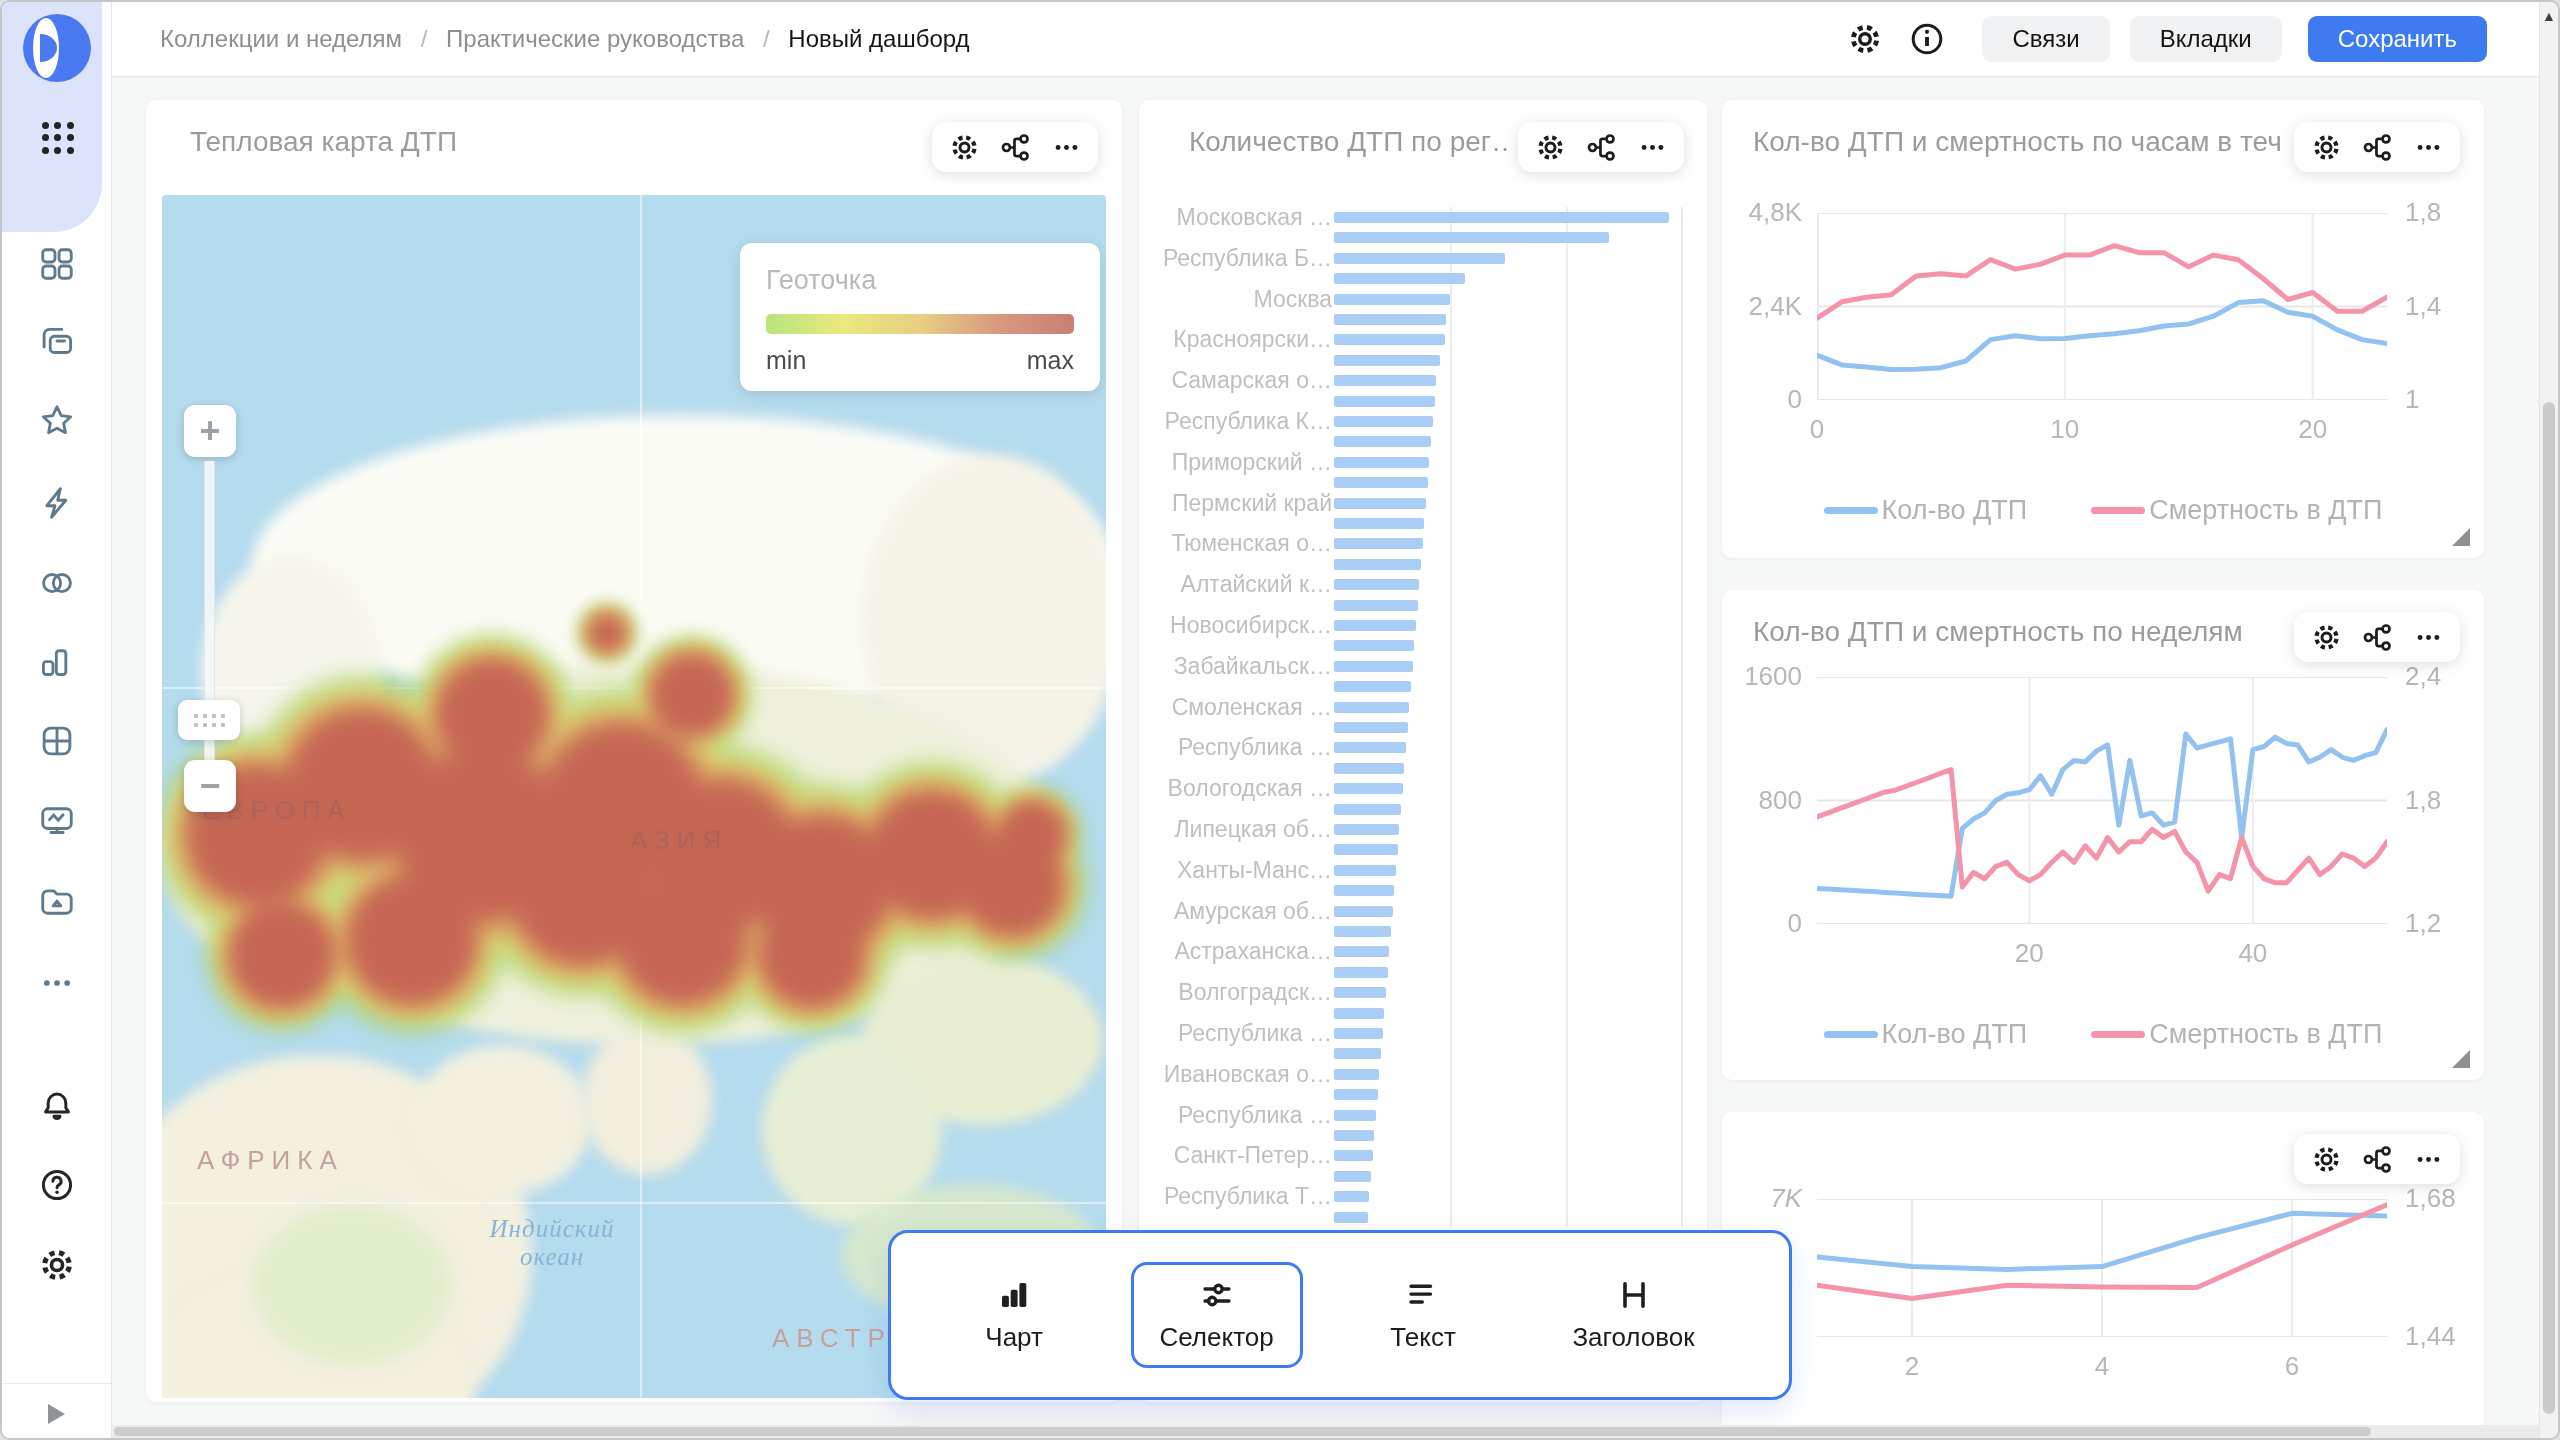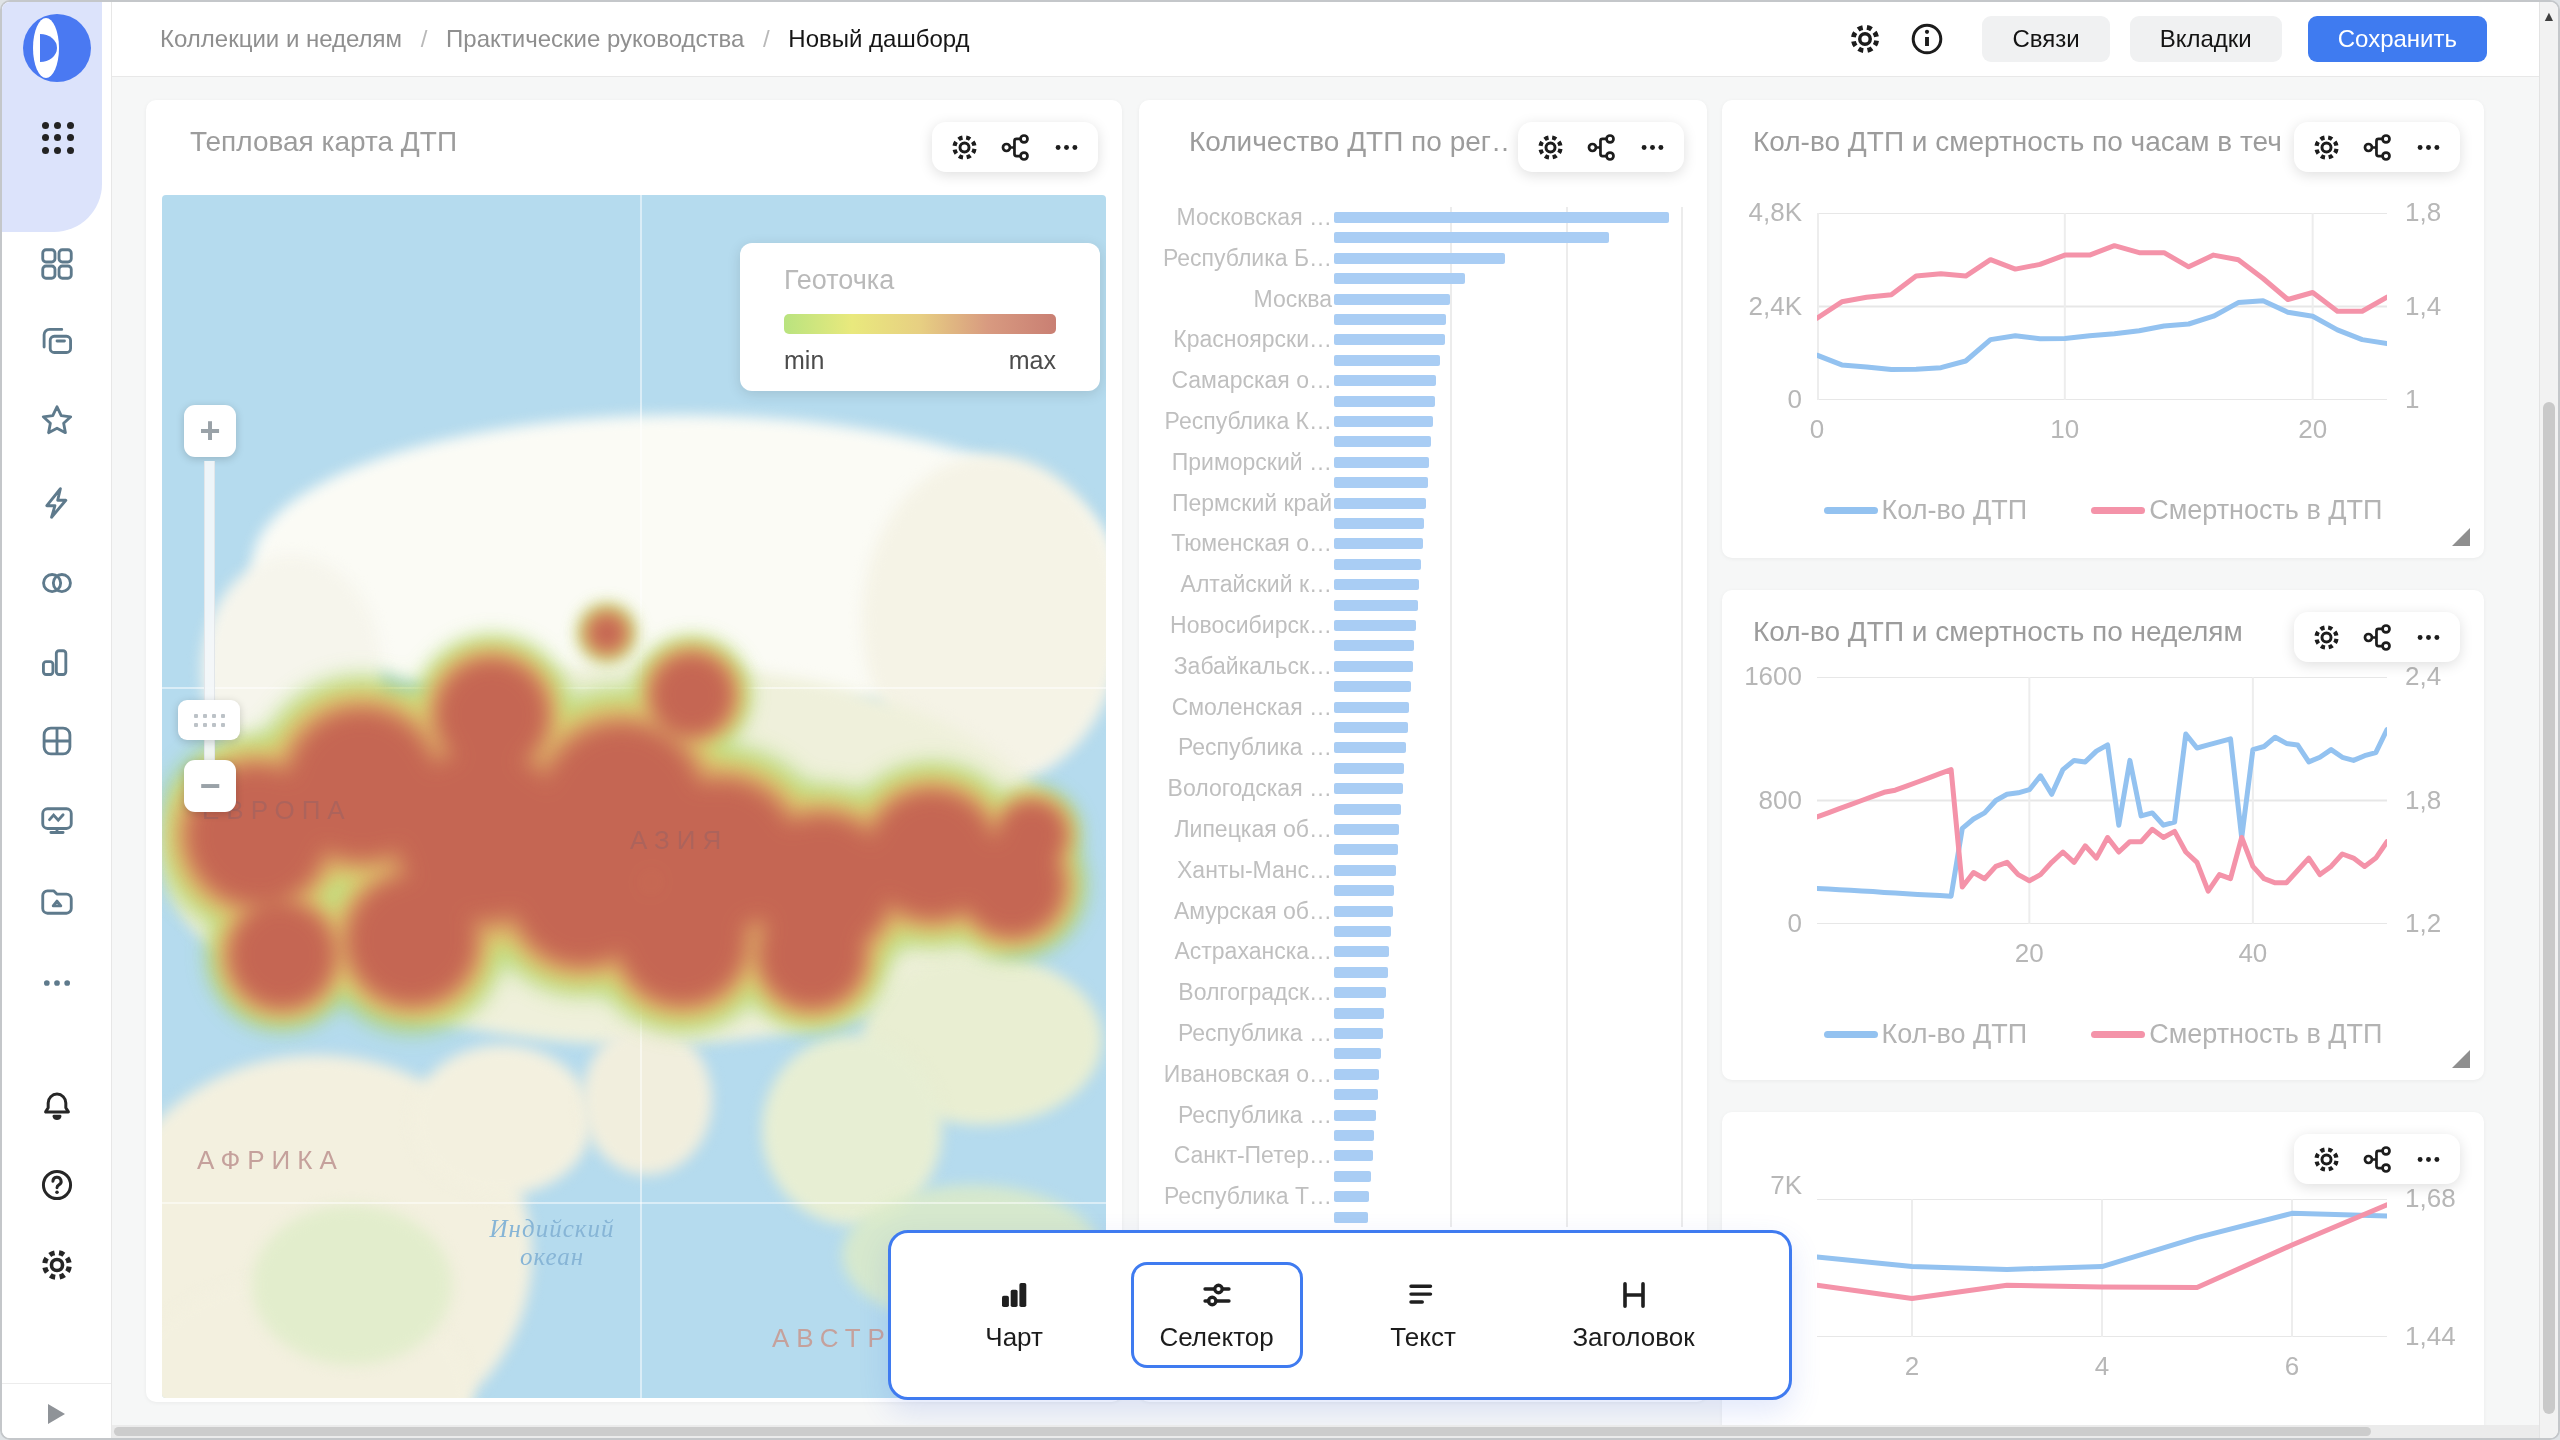--- a/index.html
+++ b/index.html
@@ -72,21 +72,21 @@
         box-shadow:0 2px 8px rgba(0,0,0,.18);color:#9aa2a8;font-size:36px;font-weight:bold;line-height:48px;
         text-align:center;cursor:pointer;padding:0;}
   .zrail{position:absolute;left:42px;top:266px;width:11px;height:300px;background:rgba(244,247,249,.9);
          border-left:1px solid #e2e6e9;border-right:1px solid #e2e6e9;}
   .zhandle{position:absolute;left:16px;top:505px;width:62px;height:40px;border-radius:9px;background:#fff;
            box-shadow:0 2px 8px rgba(0,0,0,.18);display:flex;flex-direction:column;align-items:center;
            justify-content:center;gap:5px;cursor:grab;}
   .zhandle i{display:flex;gap:5px;}
   .zhandle b{width:4px;height:4px;border-radius:1px;background:#bcc2c7;}
   .maplegend{position:absolute;left:578px;top:48px;width:360px;height:148px;background:#fff;border-radius:12px;
-             box-shadow:0 3px 14px rgba(0,0,0,.12);padding:22px 44px;}
+             box-shadow:0 3px 14px rgba(0,0,0,.12);padding:22px 26px;}
   .maplegend .lt{font-size:27px;color:#b9b9b9;}
   .maplegend .grad{margin-top:18px;height:20px;border-radius:5px;}
   .maplegend .mm{margin-top:12px;display:flex;justify-content:space-between;font-size:25px;color:#4c4c4c;}
   
   .bargrid{position:absolute;left:23px;top:107px;width:522px;height:1020px;}
   .bargrid i{position:absolute;top:0;bottom:0;width:2px;background:#ececec;}
   #bar-rows{position:absolute;left:23px;top:107px;width:522px;height:1020px;}
   .brow{position:absolute;left:0;width:100%;height:21px;}
   .blab{position:absolute;right:352px;left:0;top:-2px;font-size:23px;color:#bfbfbf;text-align:right;
         white-space:nowrap;line-height:24px;}
@@ -657,21 +657,21 @@
       <div class="plot" style="left:95px;top:87px;width:570px;height:138px"><svg width="570" height="138" viewBox="0 0 570 138">
             <line x1="0" x2="570" y1="0" y2="0" stroke="#e7e7e7" stroke-width="2"></line>
             <line x1="0" x2="570" y1="138" y2="138" stroke="#e7e7e7" stroke-width="2"></line>
             <line x1="95.01899999999999" x2="95.01899999999999" y1="0" y2="138" stroke="#ededed" stroke-width="2"></line>
             <line x1="285" x2="285" y1="0" y2="138" stroke="#ededed" stroke-width="2"></line>
             <line x1="474.98100000000005" x2="474.98100000000005" y1="0" y2="138" stroke="#ededed" stroke-width="2"></line>
             <polyline points="0.0,58.0 95.0,67.6 190.0,70.4 285.0,67.6 380.0,38.6 475.0,14.3 570.0,17.0" fill="none" stroke="#93c2f0" stroke-width="5" stroke-linejoin="round" stroke-linecap="round"></polyline>
             <polyline points="0.0,86.2 95.0,99.5 190.0,86.2 285.0,88.0 380.0,88.5 475.0,46.0 570.0,5.8" fill="none" stroke="#f493a9" stroke-width="5" stroke-linejoin="round" stroke-linecap="round"></polyline>
           </svg></div>
 
-    <div class="ytick" style="left: -10px; width: 90px; text-align: right; top: 58px;">7K</div>
+    <div class="ytick" style="left: -10px; width: 90px; text-align: right; top: 71px; font-style: italic;">7K</div>
         <div class="ytick" style="left: 683px; width: 90px; text-align: left; top: 71px;">1,68</div>
         <div class="ytick" style="left: 683px; width: 90px; text-align: left; top: 209px;">1,44</div>
         <div class="xtick" style="left: 150.019px; width: 80px; text-align: center; top: 239px;">2</div>
         <div class="xtick" style="left: 340px; width: 80px; text-align: center; top: 239px;">4</div>
         <div class="xtick" style="left: 529.981px; width: 80px; text-align: center; top: 239px;">6</div>
       </section>
   </main>
 
   <div class="toolbar" id="toolbar">
       <button class="titem">

